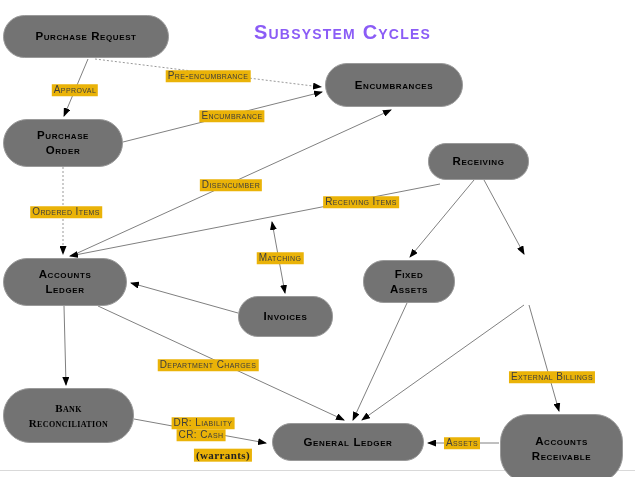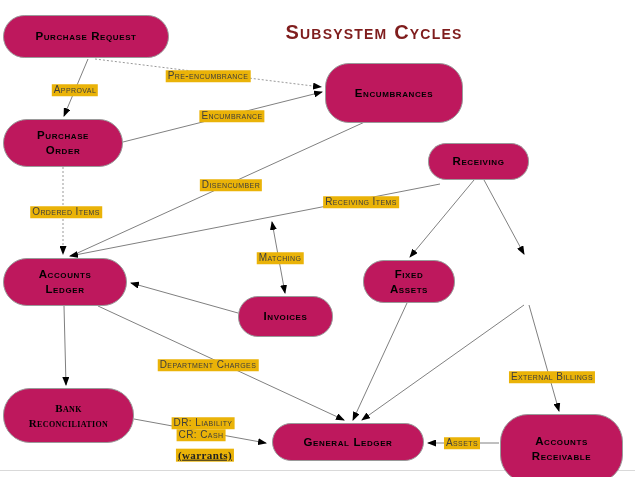--- a/index.html
+++ b/index.html
@@ -1,31 +1,31 @@
 <!DOCTYPE html>
 <html><head>
 <meta charset="utf-8">
 <style>
   html,body{margin:0;padding:0;background:#fff;}
   #stage{position:relative;width:635px;height:477px;background:#fff;overflow:hidden;
          font-family:"Liberation Sans",sans-serif;}
   #wires{position:absolute;left:0;top:0;width:635px;height:477px;}
   .node{position:absolute;display:flex;align-items:center;justify-content:center;
-        background:#be185d;border:1px solid #9a9a9a;border-radius:24px;
+        background:#737373;border:1px solid #9a9a9a;border-radius:24px;
         text-align:center;color:#000;font-weight:bold;font-variant:small-caps;
         font-size:11.5px;letter-spacing:.6px;line-height:1.3;box-sizing:border-box;z-index:2;}
   .node.serif{font-family:"Liberation Serif",serif;font-size:11px;letter-spacing:.4px;}
   .elabel{position:absolute;background:#eab308;color:#3d3d3d;font-variant:small-caps;
           font-size:10px;letter-spacing:.4px;line-height:1.15;white-space:nowrap;
           transform:translate(-50%,-50%);padding:0 2px;z-index:3;}
   .elabel.serif{font-family:"Liberation Serif",serif;font-weight:bold;color:#222;
           font-variant:normal;font-size:11px;}
-  .title{position:absolute;left:274px;top:21px;width:200px;text-align:center;
+  .title{position:absolute;left:254px;top:21px;width:200px;text-align:left;
          font-weight:bold;font-variant:small-caps;font-size:20px;letter-spacing:1.2px;
-         color:#7f1d1d;z-index:3;}
+         color:#8b5cf6;z-index:3;}
   .bottom-rule{position:absolute;left:0;top:470px;width:635px;height:1px;
          background:#d9d9d9;z-index:1;}
 </style>
 </head>
 <body>
 
 <div id="stage">
 
   <svg id="wires" width="635" height="477" viewBox="0 0 635 477">
     <defs>
@@ -52,21 +52,21 @@
 
     <line x1="95" y1="59" x2="321" y2="87" stroke="#999999" stroke-width="1" stroke-dasharray="2 2" marker-end="url(#arr)"></line>
     <line x1="63" y1="167" x2="63" y2="254" stroke="#999999" stroke-width="1" stroke-dasharray="2 2" marker-end="url(#arr)"></line>
   </svg>
 
   <div class="title">Subsystem Cycles</div>
 
   <div class="node" style="left:3px;top:15px;width:166px;height:43px;">
     <span>Purchase Request</span>
   </div>
-  <div class="node" style="left:325px;top:63px;width:138px;height:60px;">
+  <div class="node" style="left:325px;top:63px;width:138px;height:44px;">
     <span>Encumbrances</span>
   </div>
   <div class="node" style="left:3px;top:119px;width:120px;height:48px;padding:0 16px;">
     <span>Purchase Order</span>
   </div>
   <div class="node" style="left:428px;top:143px;width:101px;height:37px;border-radius:18px;">
     <span>Receiving</span>
   </div>
   <div class="node" style="left:3px;top:258px;width:124px;height:48px;padding:0 16px;">
     <span>Accounts Ledger</span>
@@ -90,18 +90,18 @@
   <div class="elabel" style="left:75px;top:90px;">Approval</div>
   <div class="elabel" style="left:208px;top:76px;">Pre-encumbrance</div>
   <div class="elabel" style="left:225px;top:116px;margin-left:7px;">Encumbrance</div>
   <div class="elabel" style="left:231px;top:185px;">Disencumber</div>
   <div class="elabel" style="left:66px;top:212px;">Ordered Items</div>
   <div class="elabel" style="left:361px;top:202px;">Receiving Items</div>
   <div class="elabel" style="left:280px;top:258px;">Matching</div>
   <div class="elabel" style="left:208px;top:365px;">Department Charges</div>
   <div class="elabel" style="left:203px;top:423px;">DR: Liability</div>
   <div class="elabel" style="left:201px;top:435px;">CR: Cash</div>
-  <div class="elabel serif" style="left:205px;top:455px;text-decoration:underline;">(warrants)</div>
+  <div class="elabel serif" style="left:223px;top:455px;">(warrants)</div>
   <div class="elabel" style="left:552px;top:377px;">External Billings</div>
   <div class="elabel" style="left:462px;top:443px;">Assets</div>
 
   <div class="bottom-rule"></div>
 </div>
 
 </body></html>

